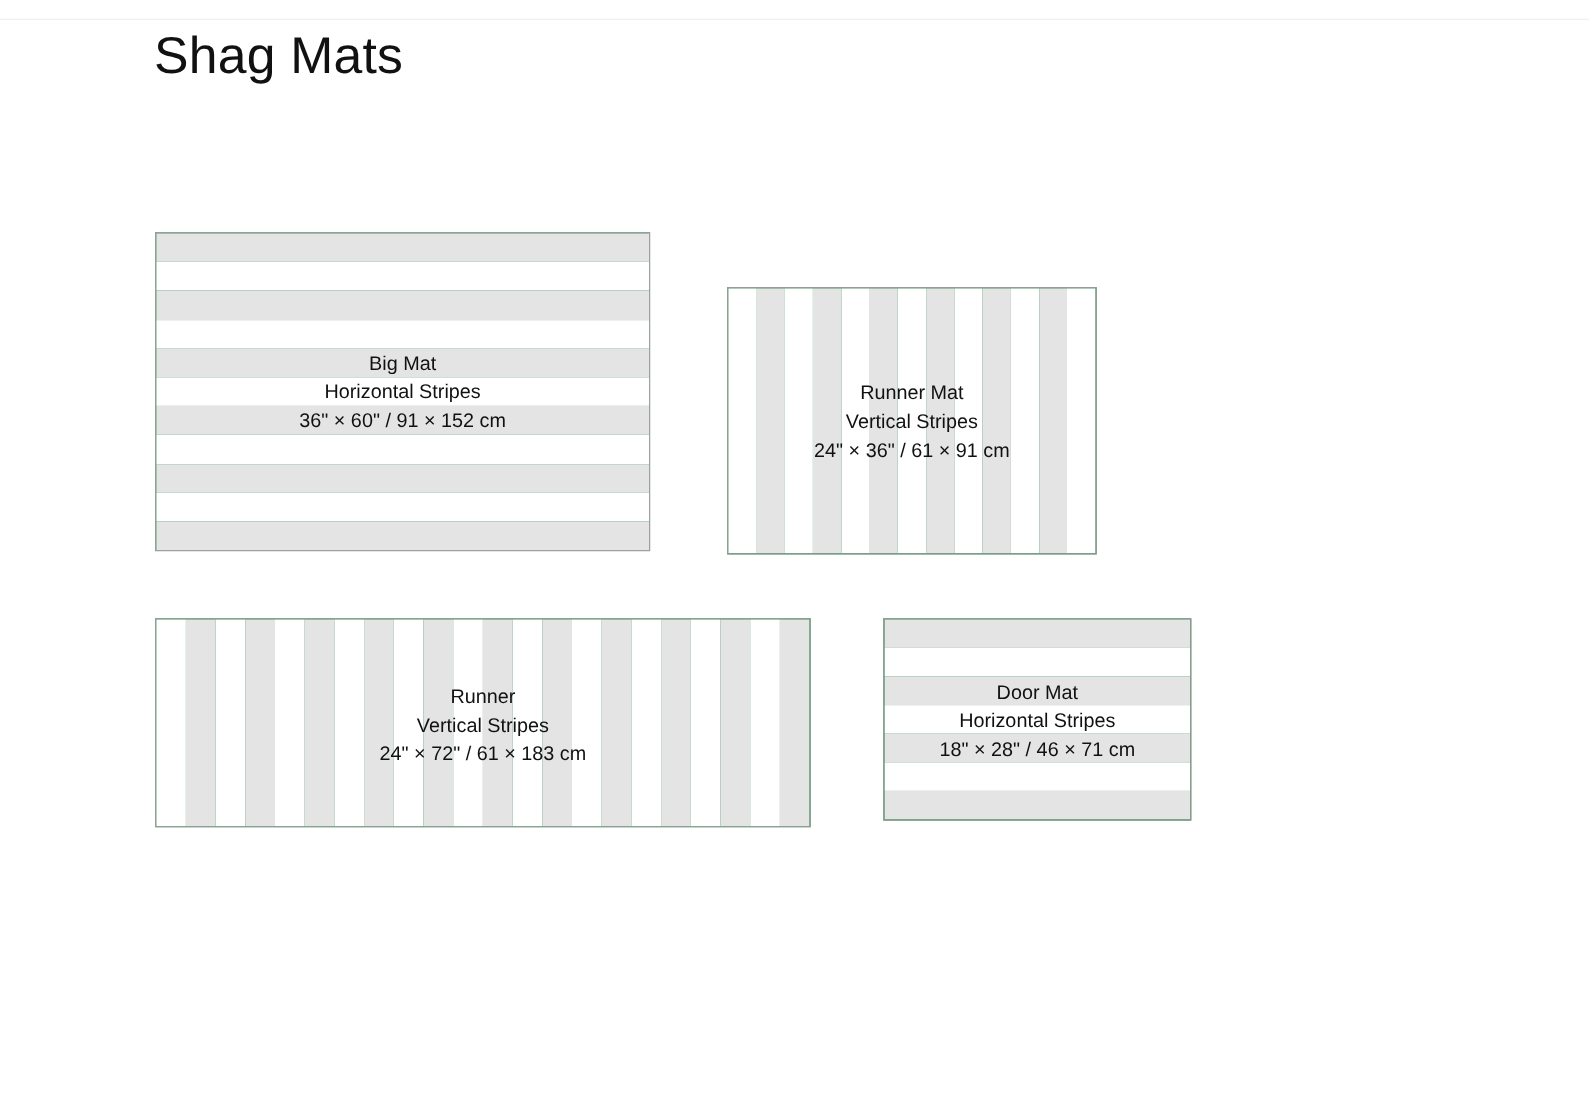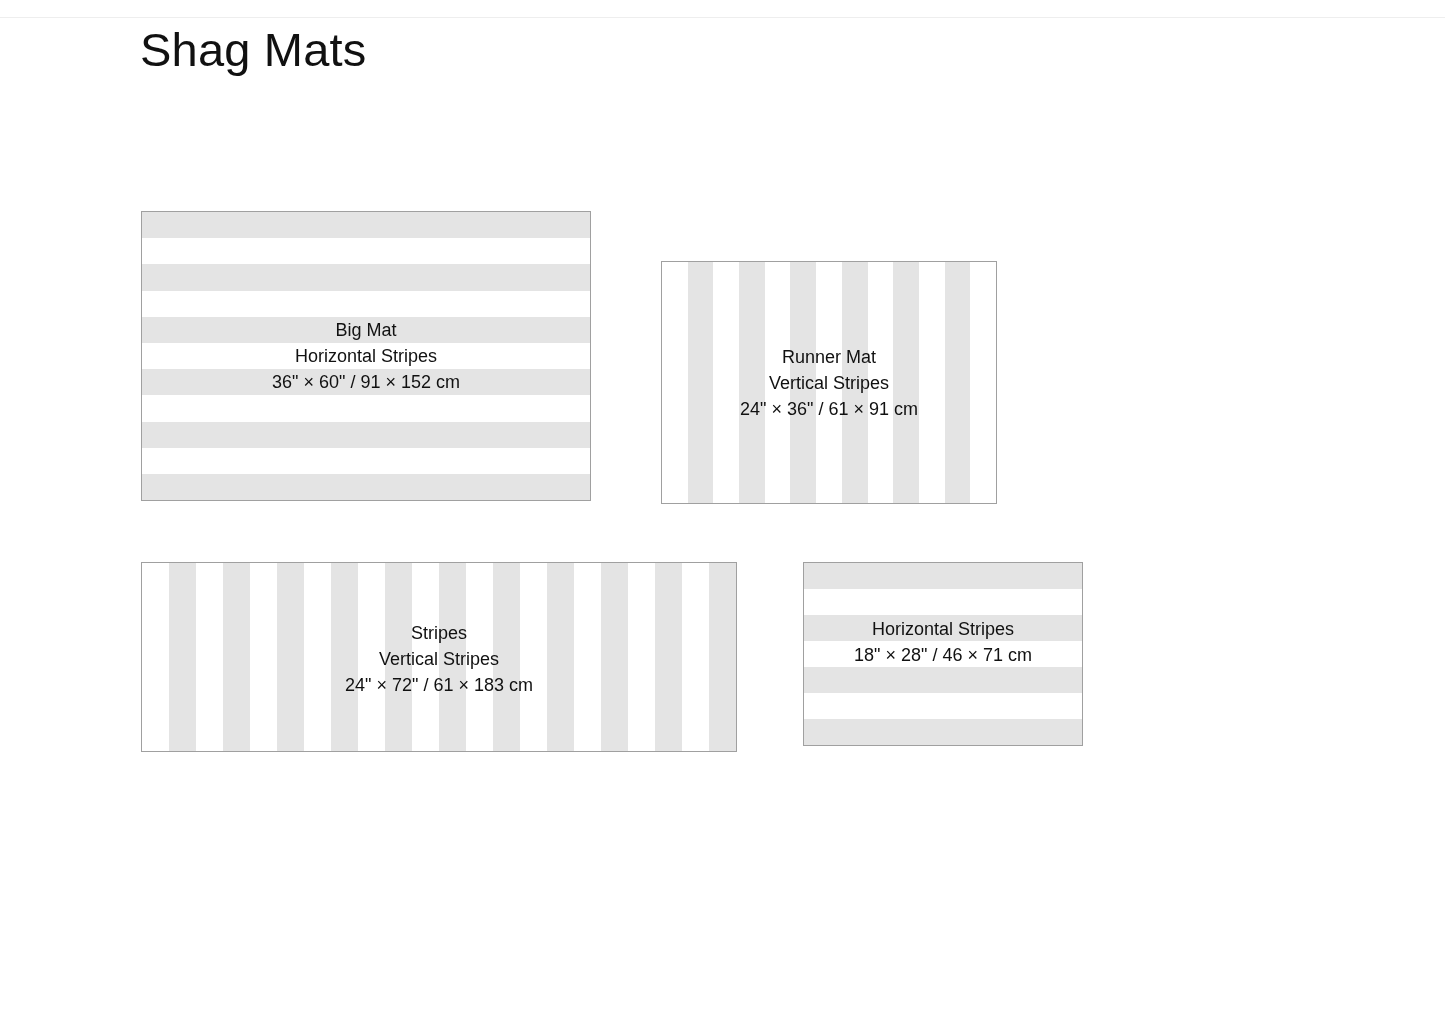--- a/index.html
+++ b/index.html
@@ -142,34 +142,35 @@
         <div class="stripe" style="background: rgb(255, 255, 255);"></div>
         <div class="stripe" style="background: rgb(228, 228, 228);"></div>
         <div class="stripe" style="background: rgb(255, 255, 255);"></div>
         <div class="stripe" style="background: rgb(228, 228, 228);"></div>
         <div class="stripe" style="background: rgb(255, 255, 255);"></div>
         <div class="stripe" style="background: rgb(228, 228, 228);"></div>
         <div class="stripe" style="background: rgb(255, 255, 255);"></div>
         <div class="stripe" style="background: rgb(228, 228, 228);"></div>
       </div>
     <div class="mat-label">
-      <div>Stripes</div>
+      <div>Runner</div>
       <div>Vertical Stripes</div>
       <div>24" × 72" / 61 × 183 cm</div>
     </div>
   </div>
 
   <div class="mat" id="mat-door" style="border-color: rgb(160, 160, 160);">
     <div class="stripes horizontal">
         <div class="stripe" style="background: rgb(228, 228, 228);"></div>
         <div class="stripe" style="background: rgb(255, 255, 255);"></div>
         <div class="stripe" style="background: rgb(228, 228, 228);"></div>
         <div class="stripe" style="background: rgb(255, 255, 255);"></div>
         <div class="stripe" style="background: rgb(228, 228, 228);"></div>
         <div class="stripe" style="background: rgb(255, 255, 255);"></div>
         <div class="stripe" style="background: rgb(228, 228, 228);"></div>
       </div>
     <div class="mat-label">
+      <div>Door Mat</div>
       <div>Horizontal Stripes</div>
       <div>18" × 28" / 46 × 71 cm</div>
     </div>
   </div>
 </div>
 
 </body></html>

